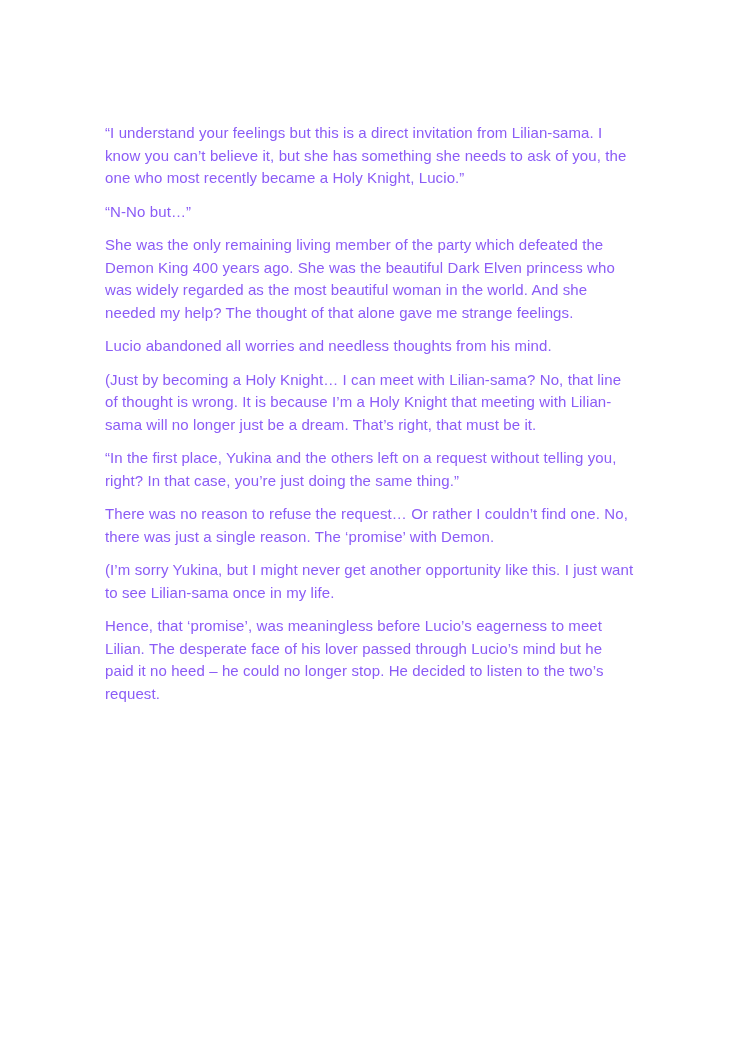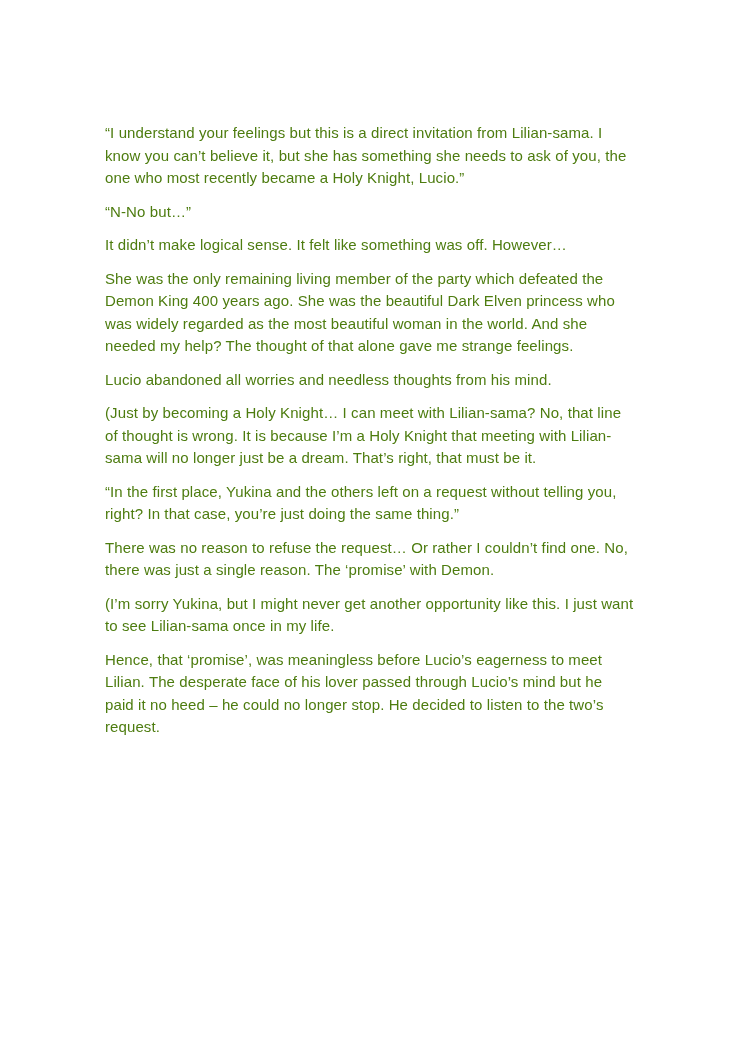--- a/index.html
+++ b/index.html
@@ -13,39 +13,38 @@
     height: 1041px;
     background: #ffffff;
     overflow: hidden;
     font-family: "Liberation Sans", sans-serif;
   }
   .text-block {
     position: absolute;
     left: 105px;
     top: 122px;
     width: 530px;
-    color: #4d7c0f;
+    color: #8b5cf6;
   }
   .text-block p {
     margin: 0 0 11px 0;
     font-size: 15px;
     line-height: 22.5px;
     font-weight: 400;
     letter-spacing: 0.1px;
     text-rendering: optimizeLegibility;
   }
 </style>
 </head>
 <body>
 
 <div class="page">
   <div class="text-block">
     <p>“I understand your feelings but this is a direct invitation from Lilian-sama. I know you can’t believe it, but she has something she needs to ask of you, the one who most recently became a Holy Knight, Lucio.”</p>
     <p>“N-No but…”</p>
-    <p>It didn’t make logical sense. It felt like something was off. However…</p>
     <p>She was the only remaining living member of the party which defeated the Demon King 400 years ago. She was the beautiful Dark Elven princess who was widely regarded as the most beautiful woman in the world. And she needed my help? The thought of that alone gave me strange feelings.</p>
     <p>Lucio abandoned all worries and needless thoughts from his mind.</p>
     <p>(Just by becoming a Holy Knight… I can meet with Lilian-sama? No, that line of thought is wrong. It is because I’m a Holy Knight that meeting with Lilian-sama will no longer just be a dream. That’s right, that must be it.</p>
     <p>“In the first place, Yukina and the others left on a request without telling you, right? In that case, you’re just doing the same thing.”</p>
     <p>There was no reason to refuse the request… Or rather I couldn’t find one. No, there was just a single reason. The ‘promise’ with Demon.</p>
     <p>(I’m sorry Yukina, but I might never get another opportunity like this. I just want to see Lilian-sama once in my life.</p>
     <p>Hence, that ‘promise’, was meaningless before Lucio’s eagerness to meet Lilian. The desperate face of his lover passed through Lucio’s mind but he paid it no heed – he could no longer stop. He decided to listen to the two’s request.</p>
   </div>
 </div>
 

